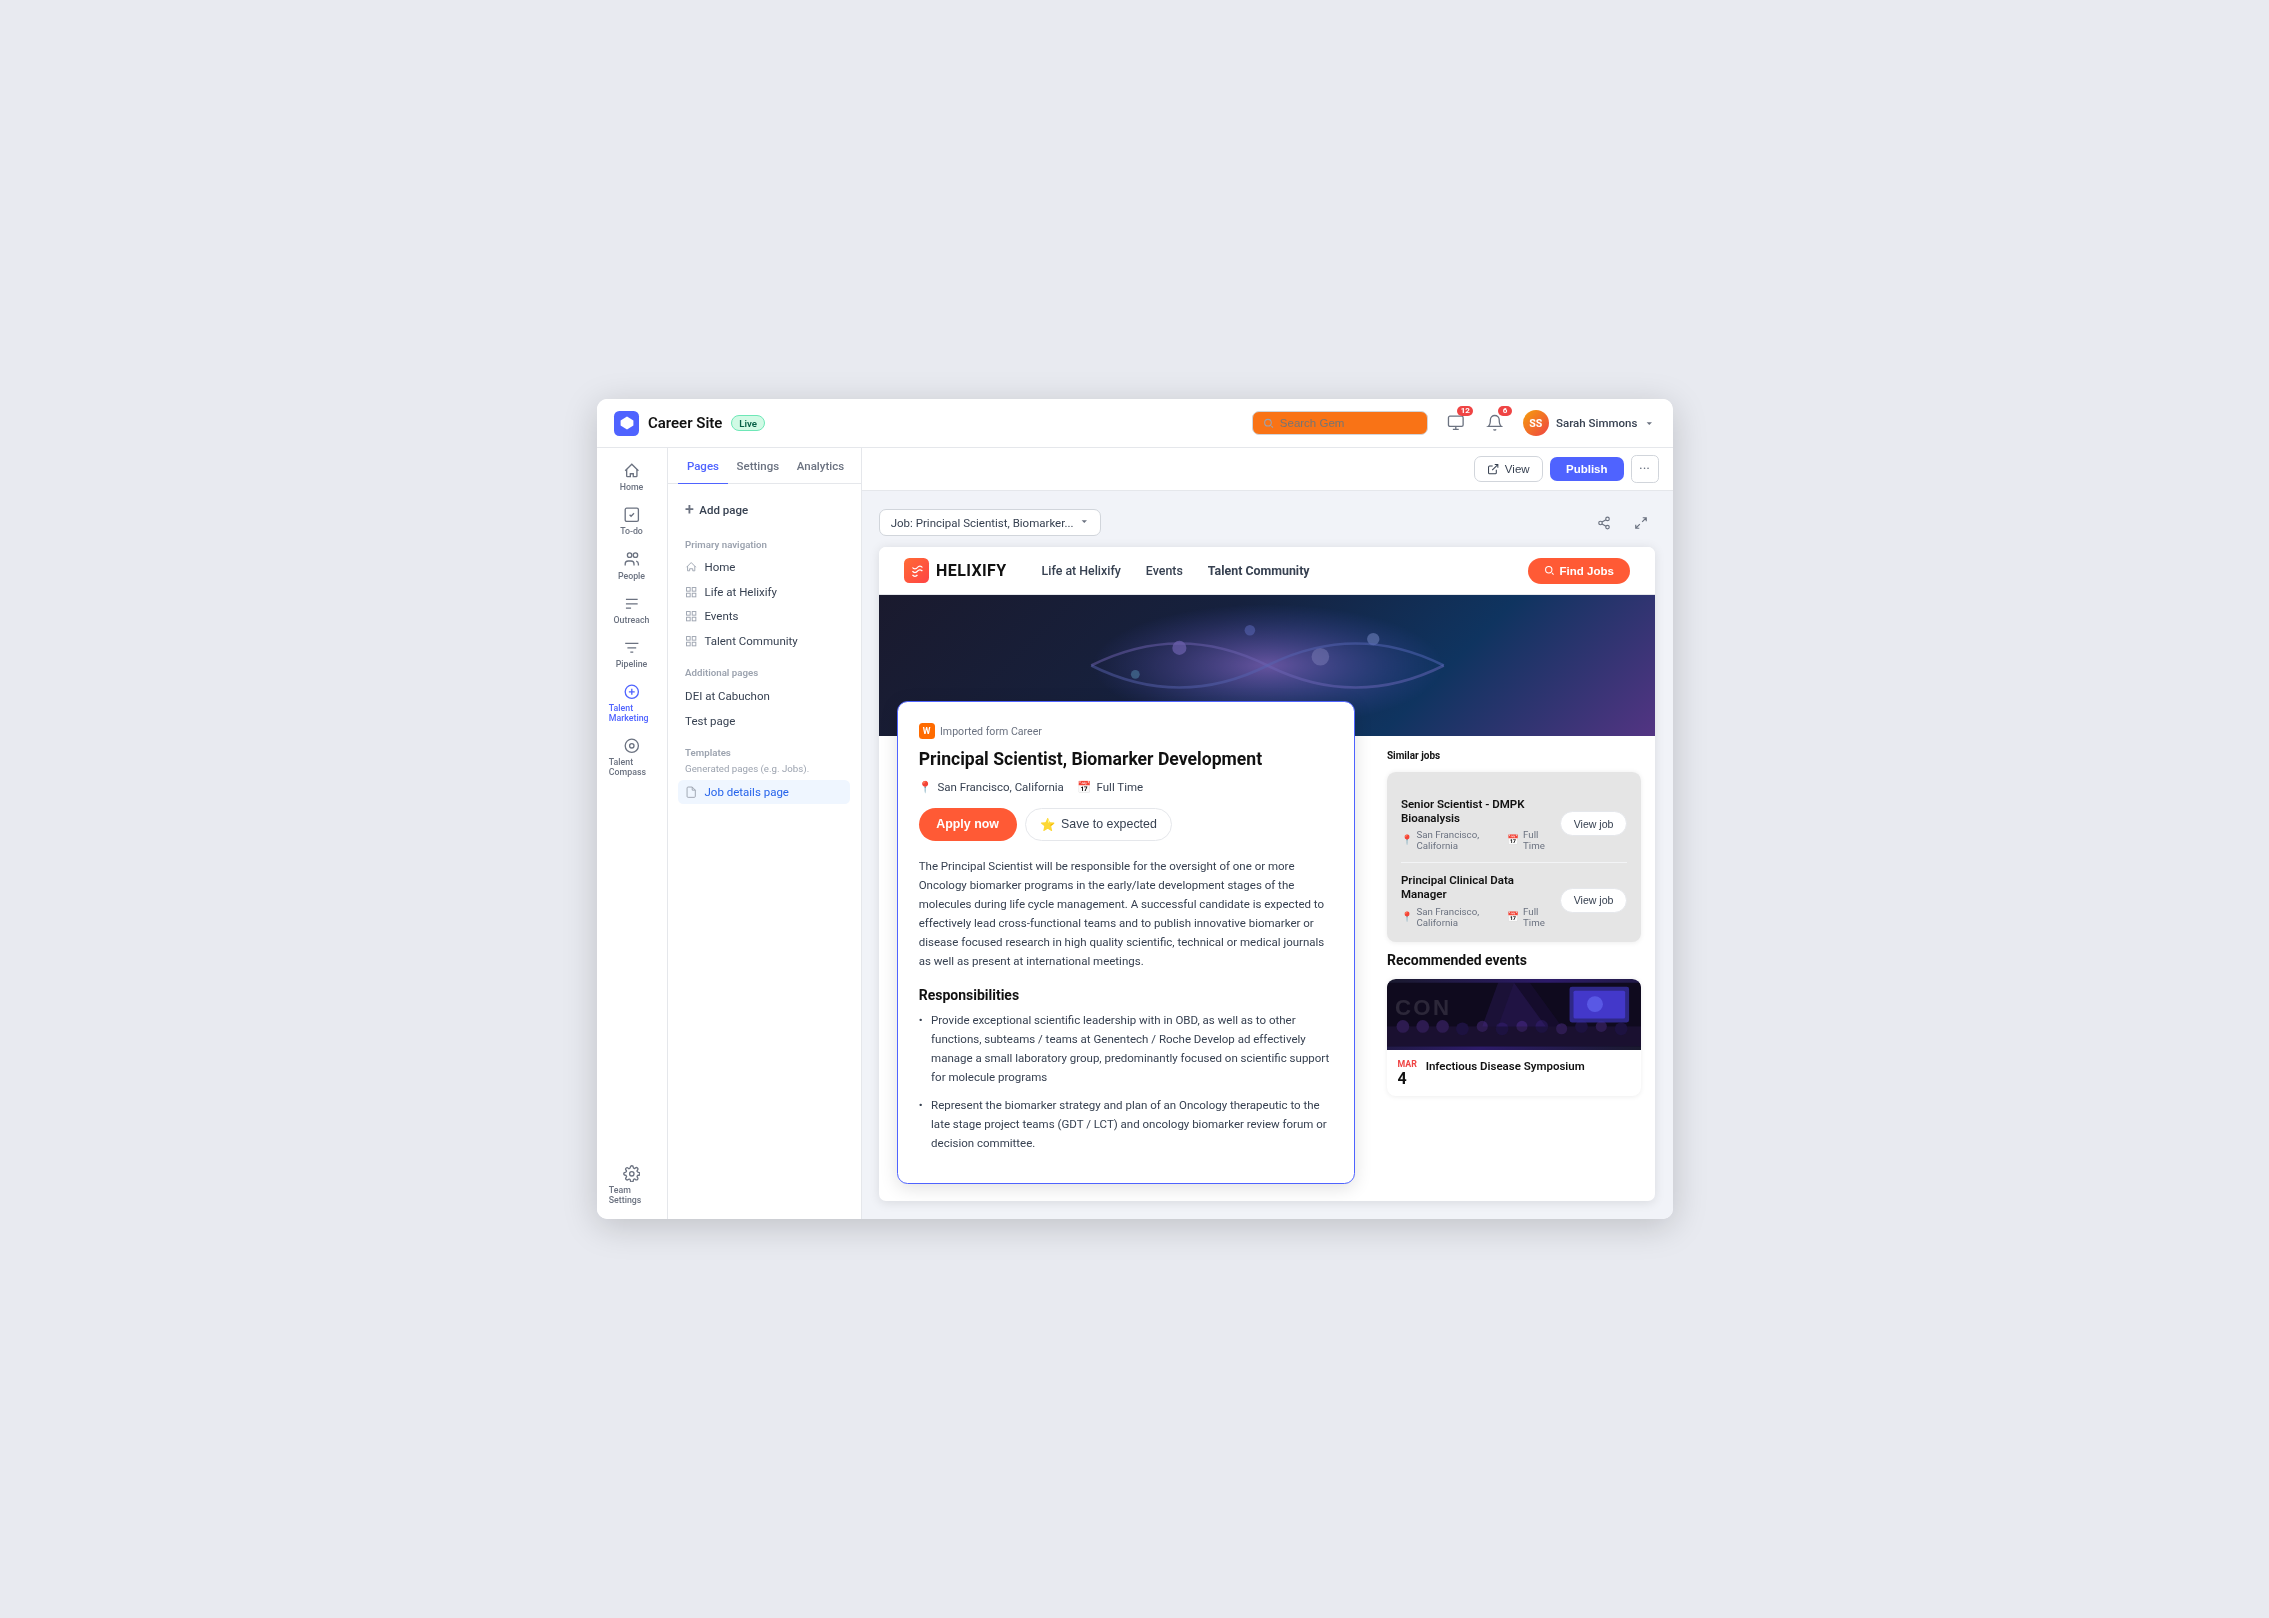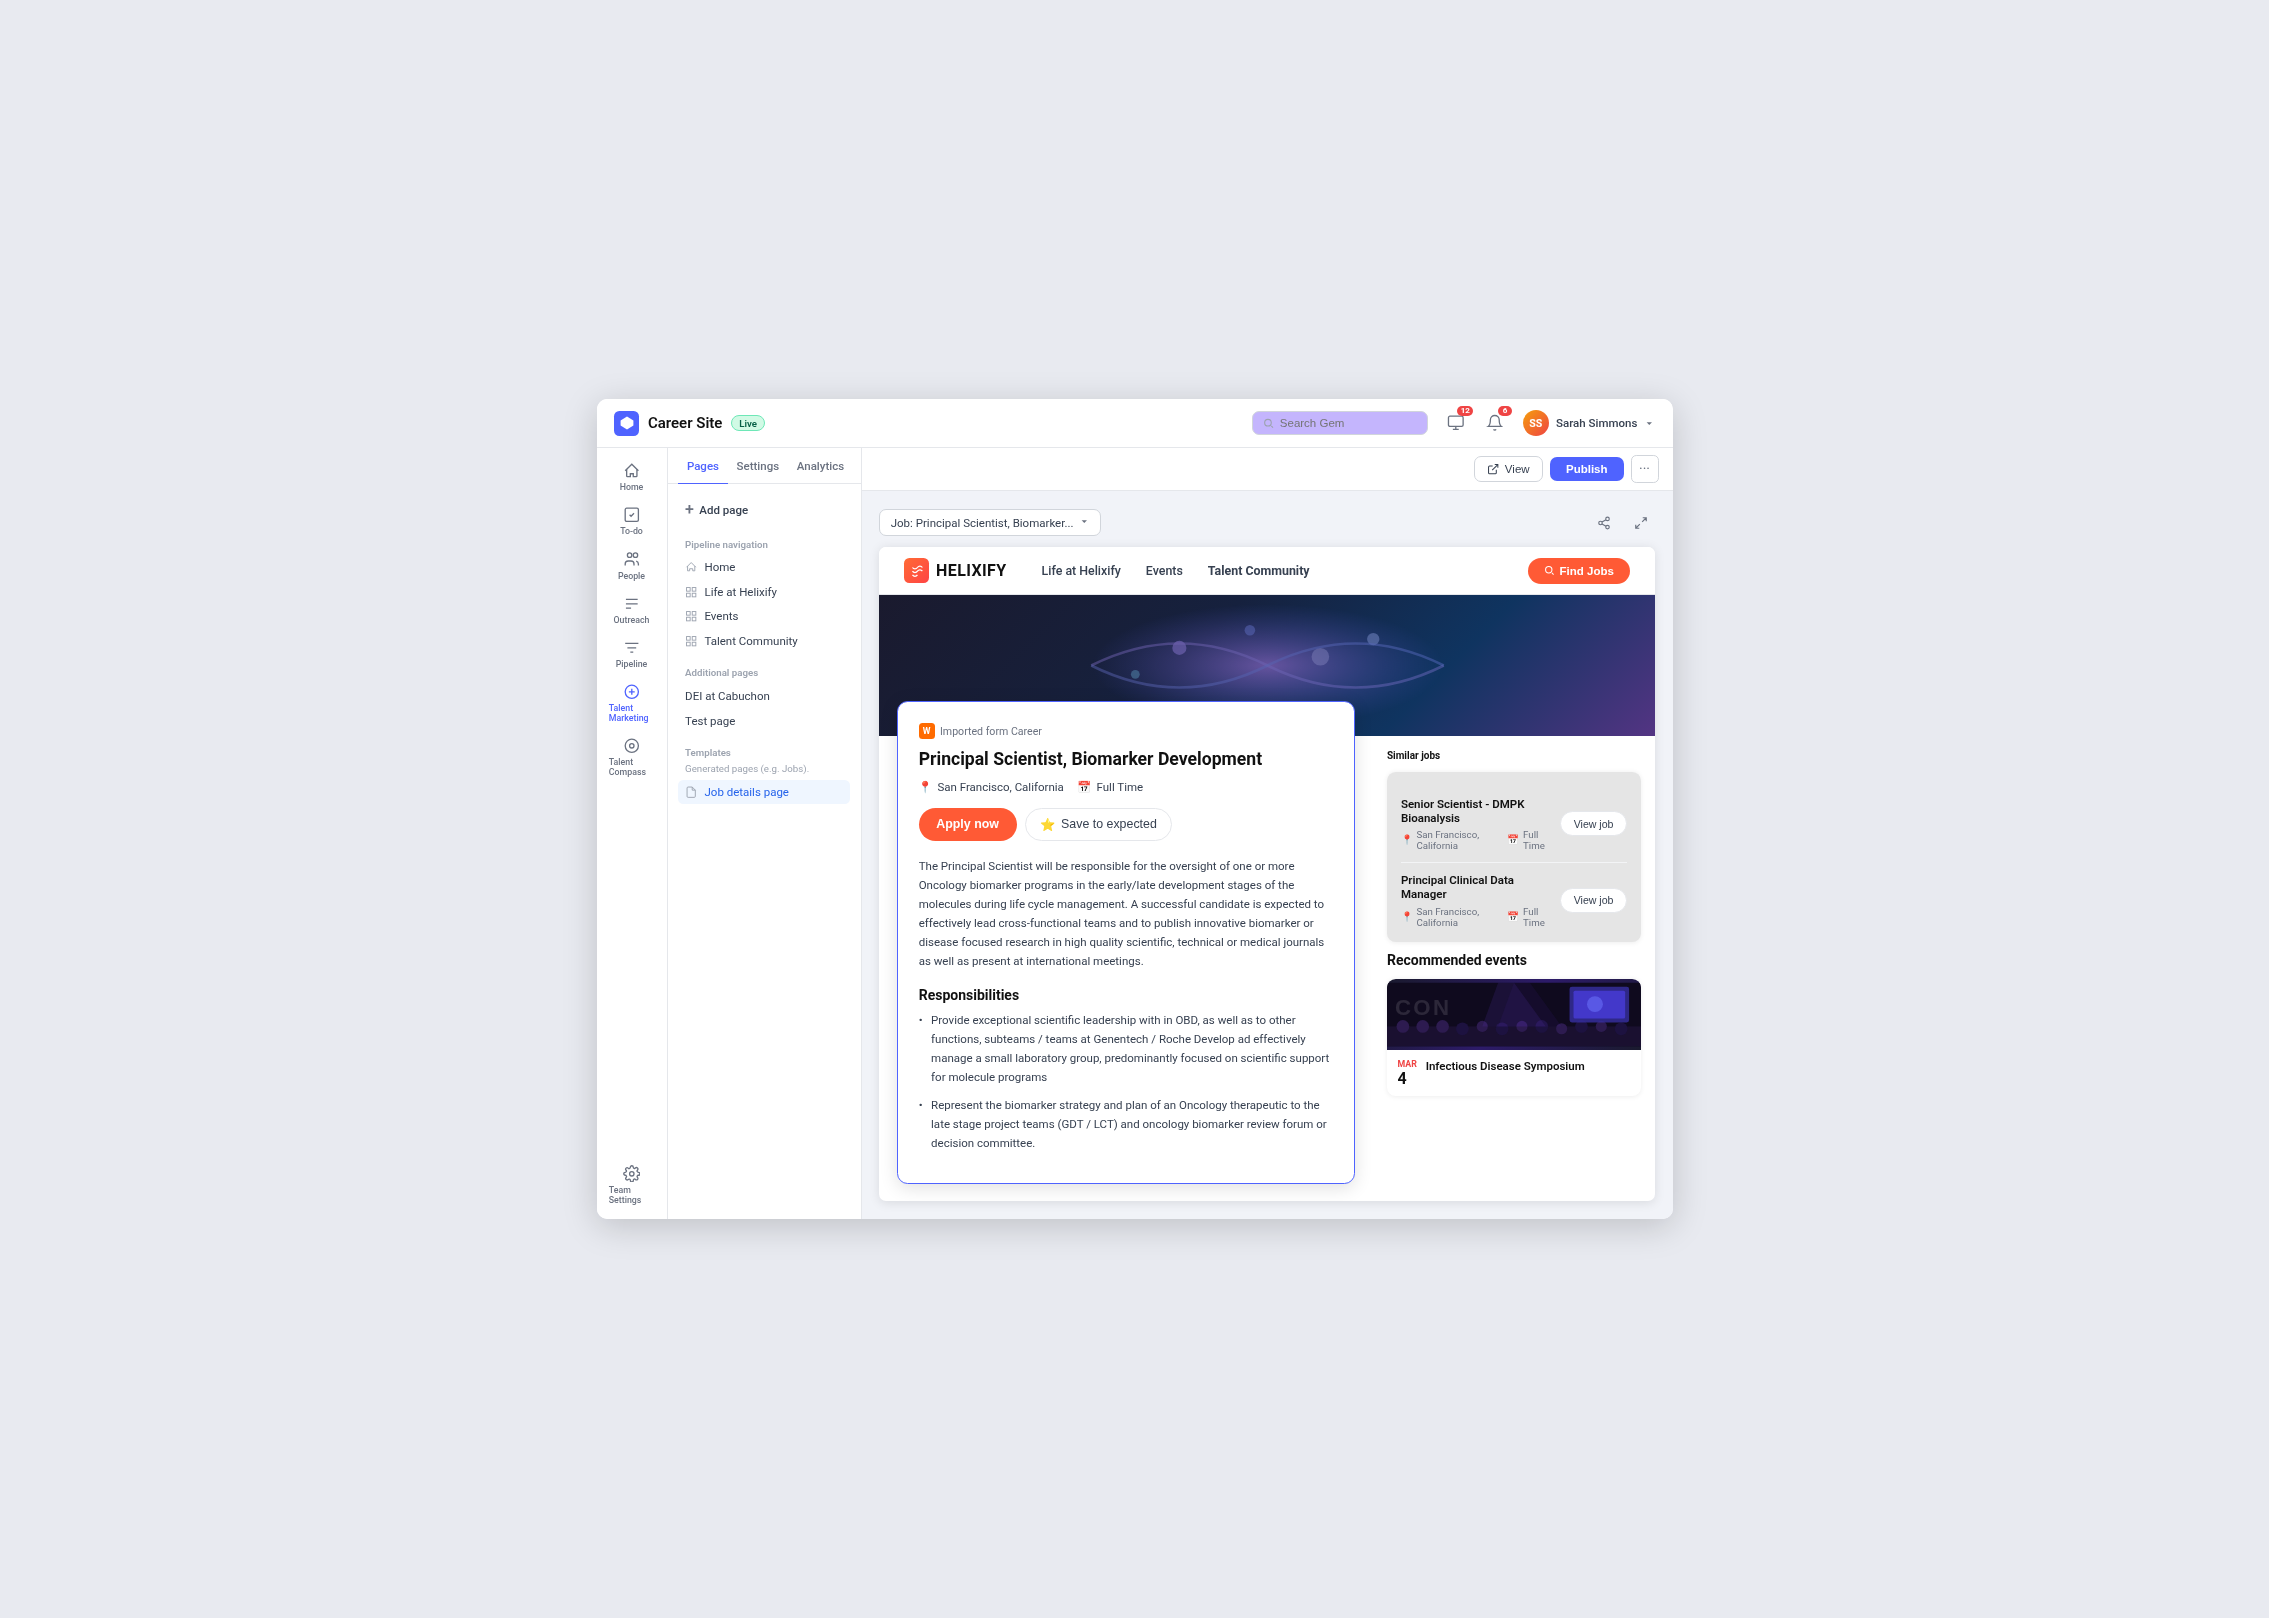--- a/index.html
+++ b/index.html
@@ -49,21 +49,21 @@
       background: #d1fae5; color: #065f46;
       font-size: 9.7px; font-weight: 600;
       padding: 1.8px 7px; border-radius: 10.6px;
       border: 0.9px solid #6ee7b7;
     }
     .top-bar-spacer { flex: 1; }
     .search-box {
       display: flex; align-items: center;
       border: 0.9px solid #d1d5db; border-radius: 7px;
       padding: 4.4px 10.6px; gap: 5.3px;
-      background: #c4b5fd;
+      background: #f97316;
       width: 176px;
     }
     .search-box input {
       border: none; background: transparent;
       font-size: 11.5px; color: #374151; outline: none; width: 100%;
     }
     .top-bar-icons {
       display: flex; align-items: center; gap: 10.6px; margin-left: 14px; justify-content: space-between;
     }
     .icon-btn {
@@ -469,21 +469,21 @@
           <div class="pages-panel-tabs">
             <div class="pages-tab active">Pages</div>
             <div class="pages-tab">Settings</div>
             <div class="pages-tab">Analytics</div>
           </div>
           <div class="pages-panel-body">
             <div class="add-page-btn">
               <span style="font-size:16px;color:#6b7280;">+</span>
               <span>Add page</span>
             </div>
-            <div class="nav-section-label">Pipeline navigation</div>
+            <div class="nav-section-label">Primary navigation</div>
             <div class="nav-item">
               <svg viewBox="0 0 24 24" fill="none" stroke="currentColor" stroke-width="1.8">
                   <path d="M3 12L12 3l9 9"></path>
                   <path d="M5 10v9h4v-4h6v4h4v-9"></path>
                 </svg>
               <span>Home</span>
             </div>
             <div class="nav-item">
               <svg viewBox="0 0 24 24" fill="none" stroke="#9ca3af" stroke-width="1.8" width="12.4" height="12.4">
                   <rect x="3" y="3" width="7" height="7"></rect>

